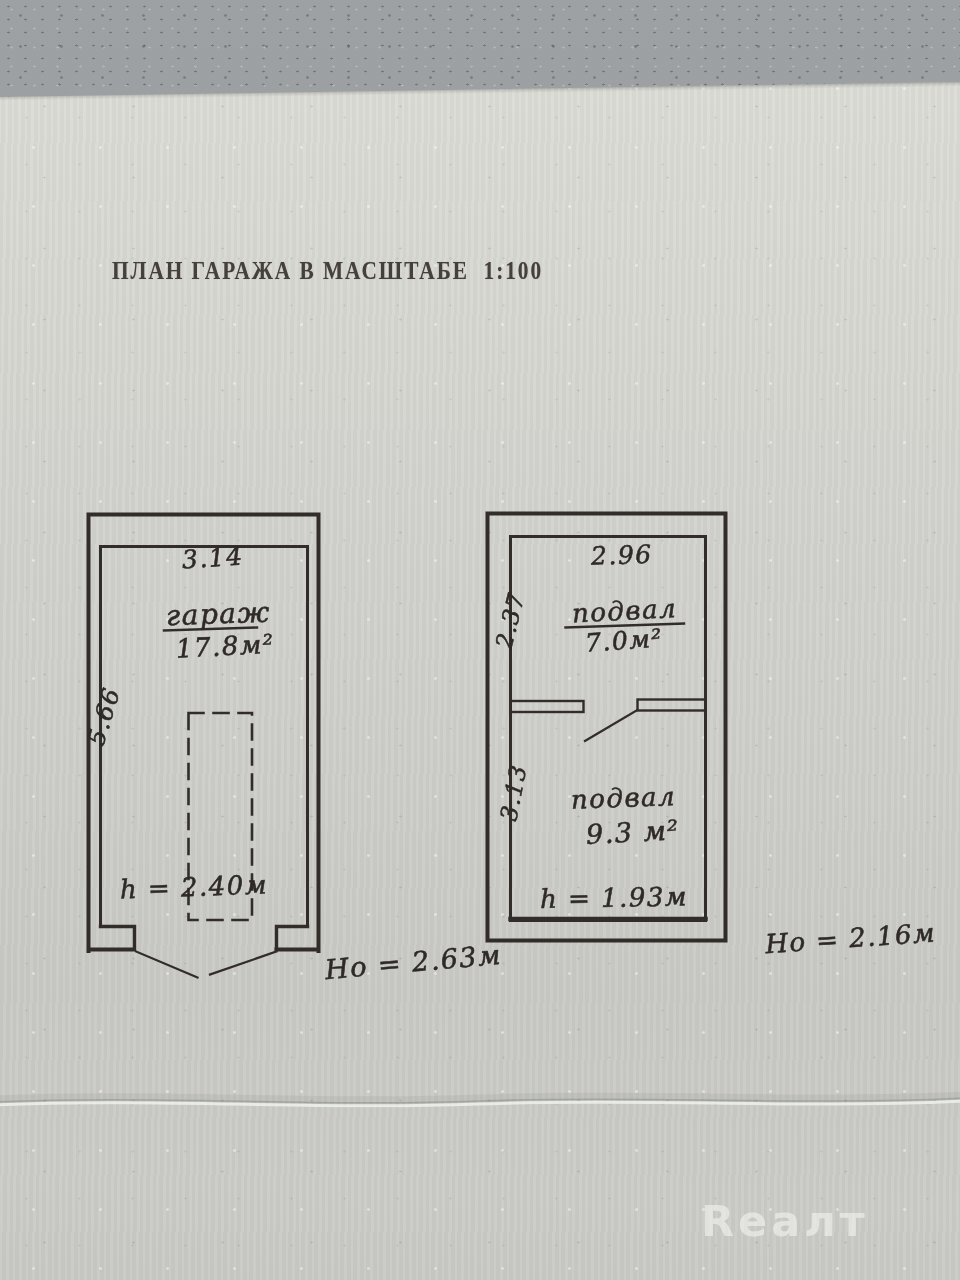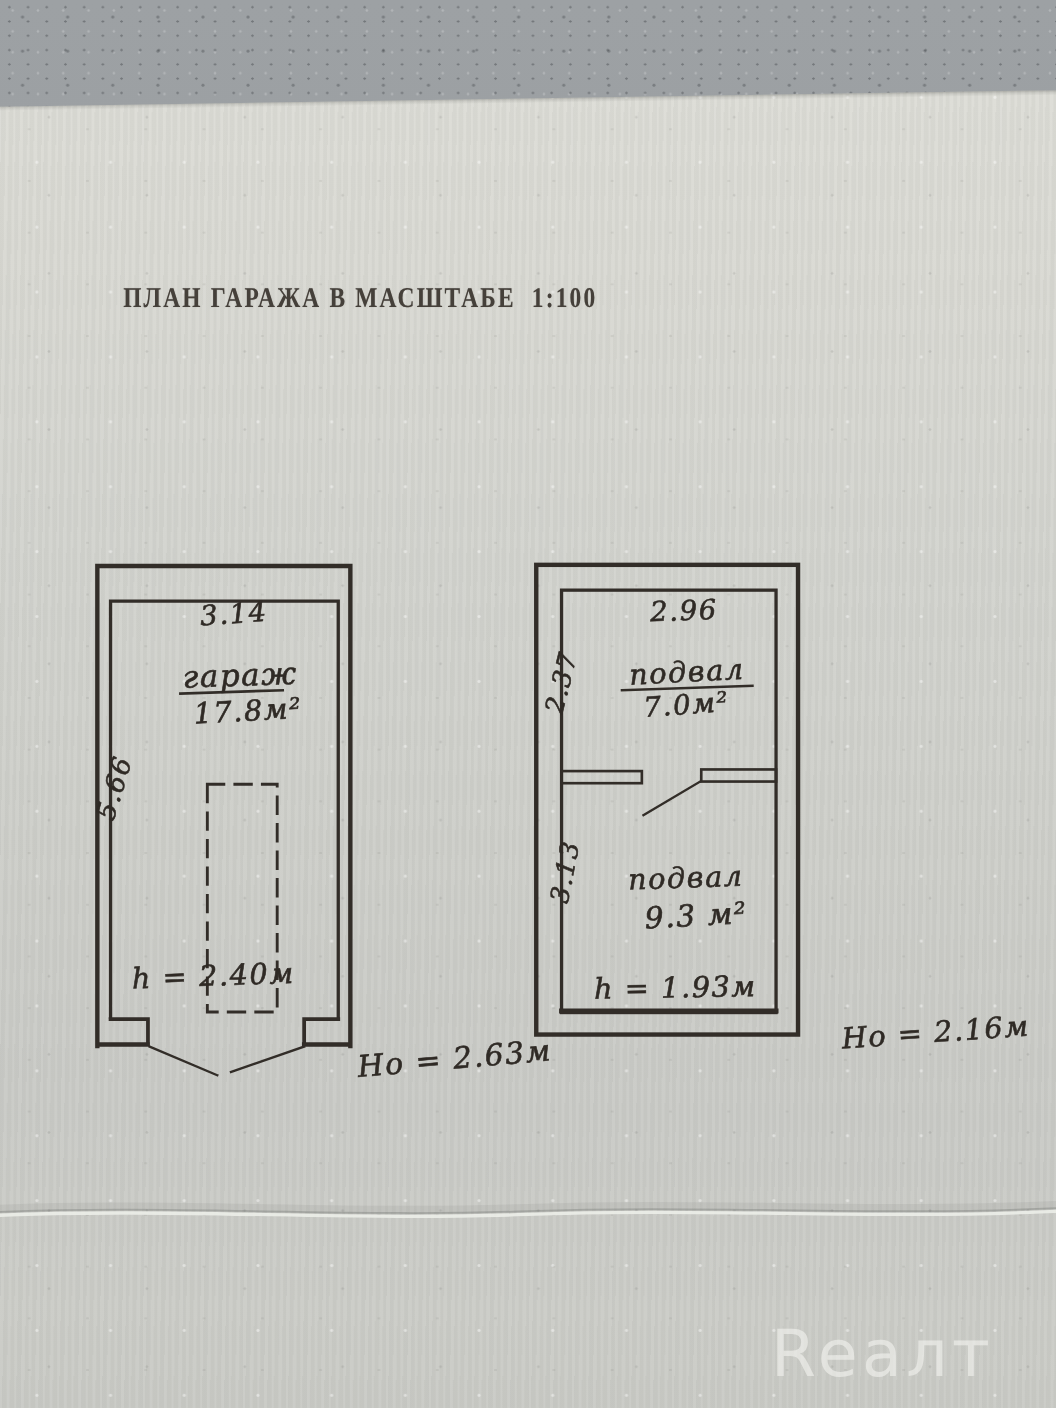--- a/index.html
+++ b/index.html
@@ -44,22 +44,22 @@
     text-shadow:0 0 1px rgba(69,64,58,.35);
   }
   .plans{position:absolute;left:0;top:0;}
   .ink{stroke:#322d28;fill:none;stroke-linecap:square;}
   .hw{
     font-family:"DejaVu Serif",serif;font-style:italic;
     fill:#2f2a25;stroke:#2f2a25;stroke-width:.55;letter-spacing:1.5px;
   }
   .watermark{
     position:absolute;left:701px;top:1196px;
-    font-family:"DejaVu Sans",sans-serif;font-weight:400;
-    font-size:59px;letter-spacing:4px;
+    font-family:"DejaVu Sans",sans-serif;font-weight:700;
+    font-size:43px;letter-spacing:4px;
     color:rgba(247,248,244,.55);
   }
 </style>
 </head>
 <body>
 
 <div class="scene">
   <div class="backdrop"></div>
 
   <div class="paper">

